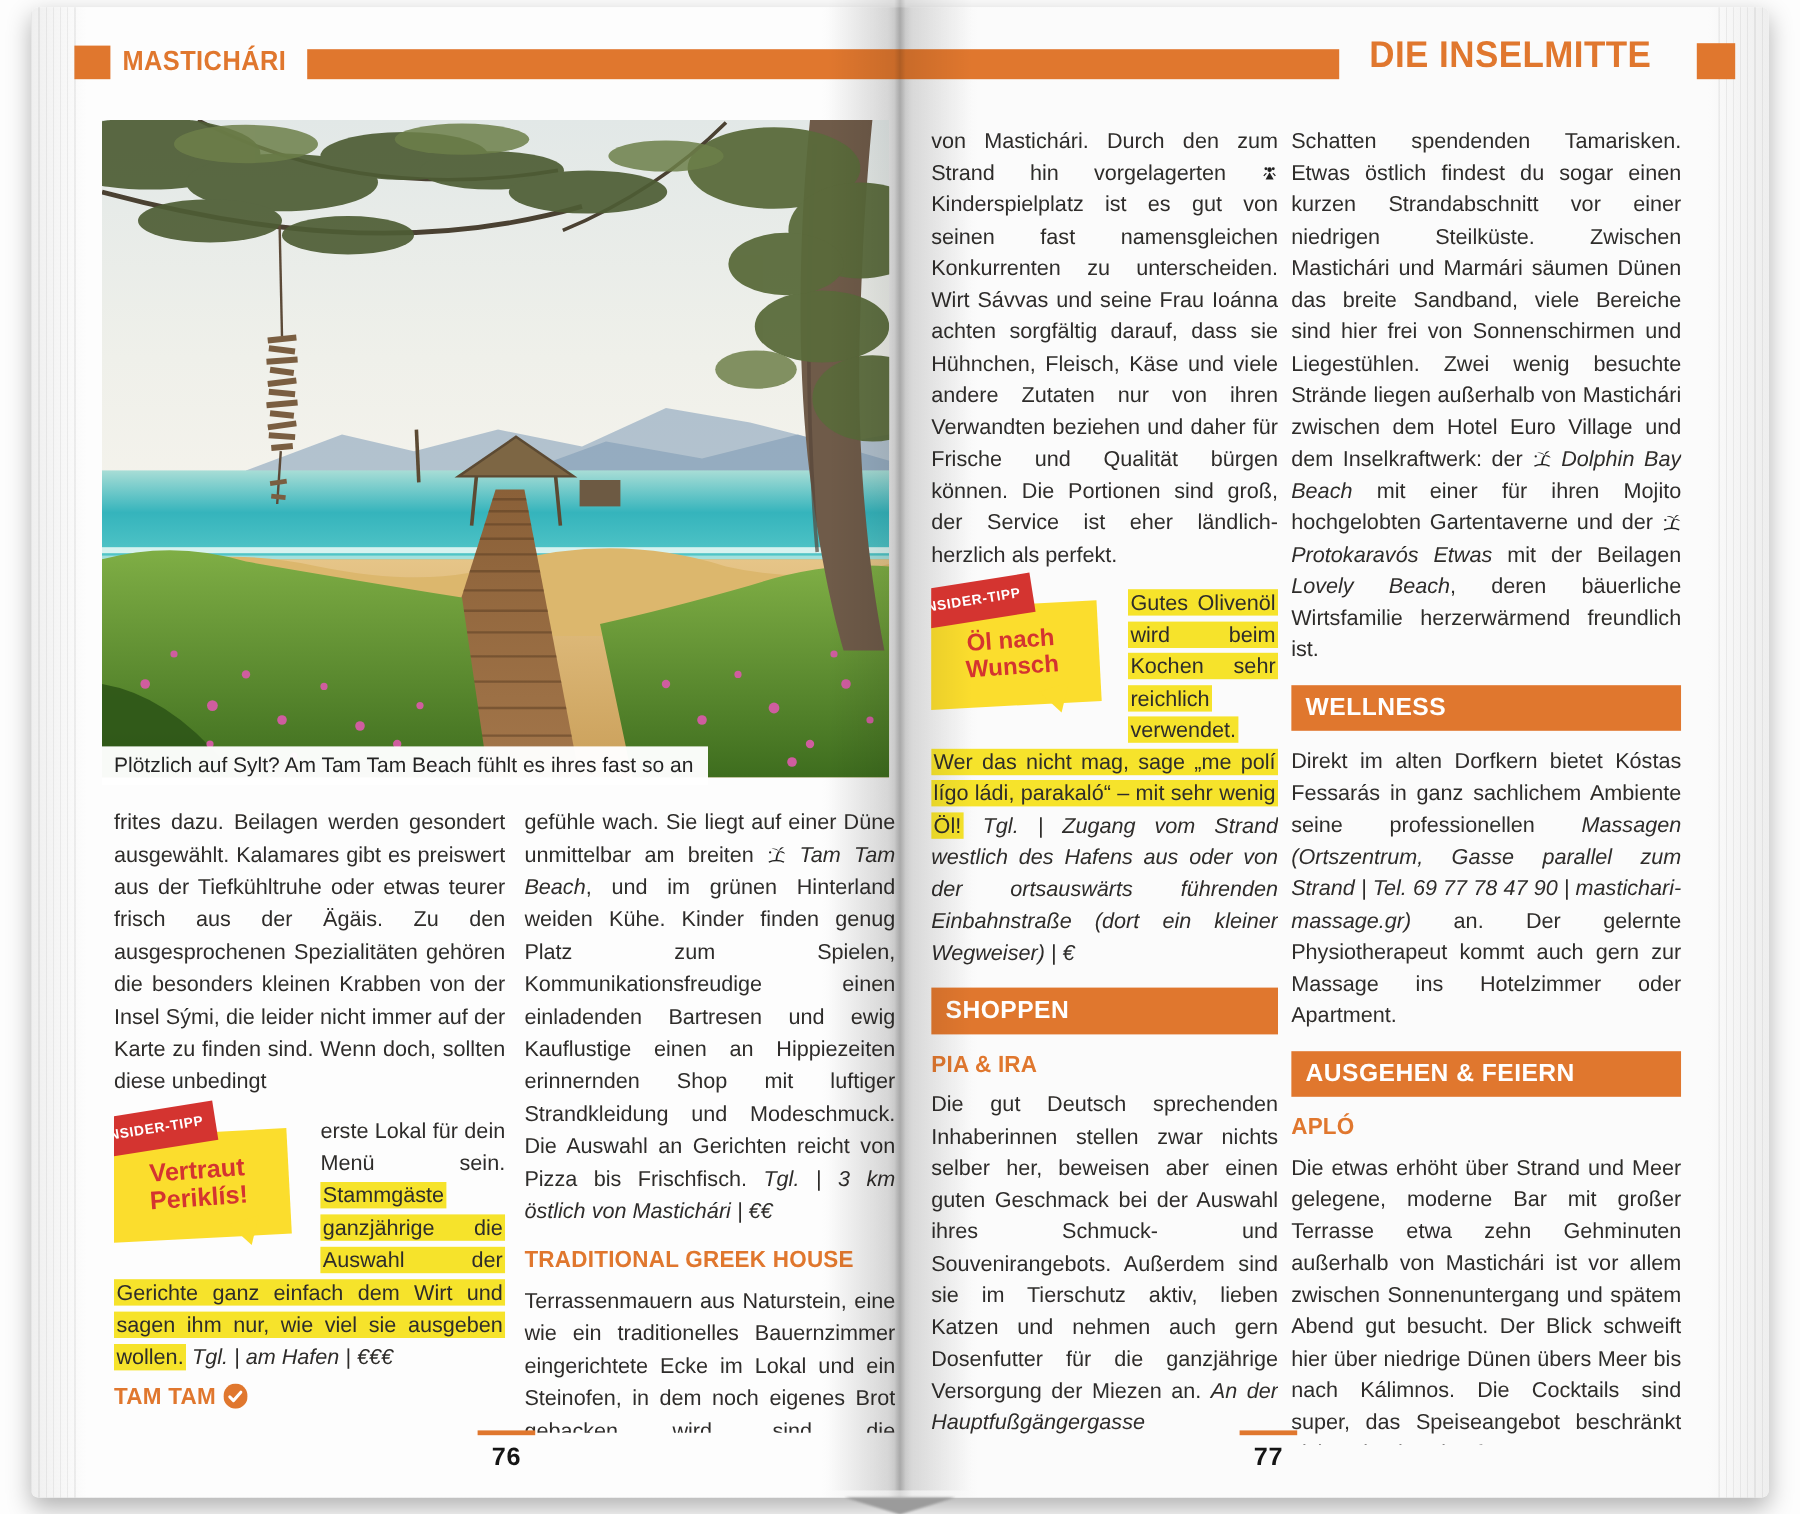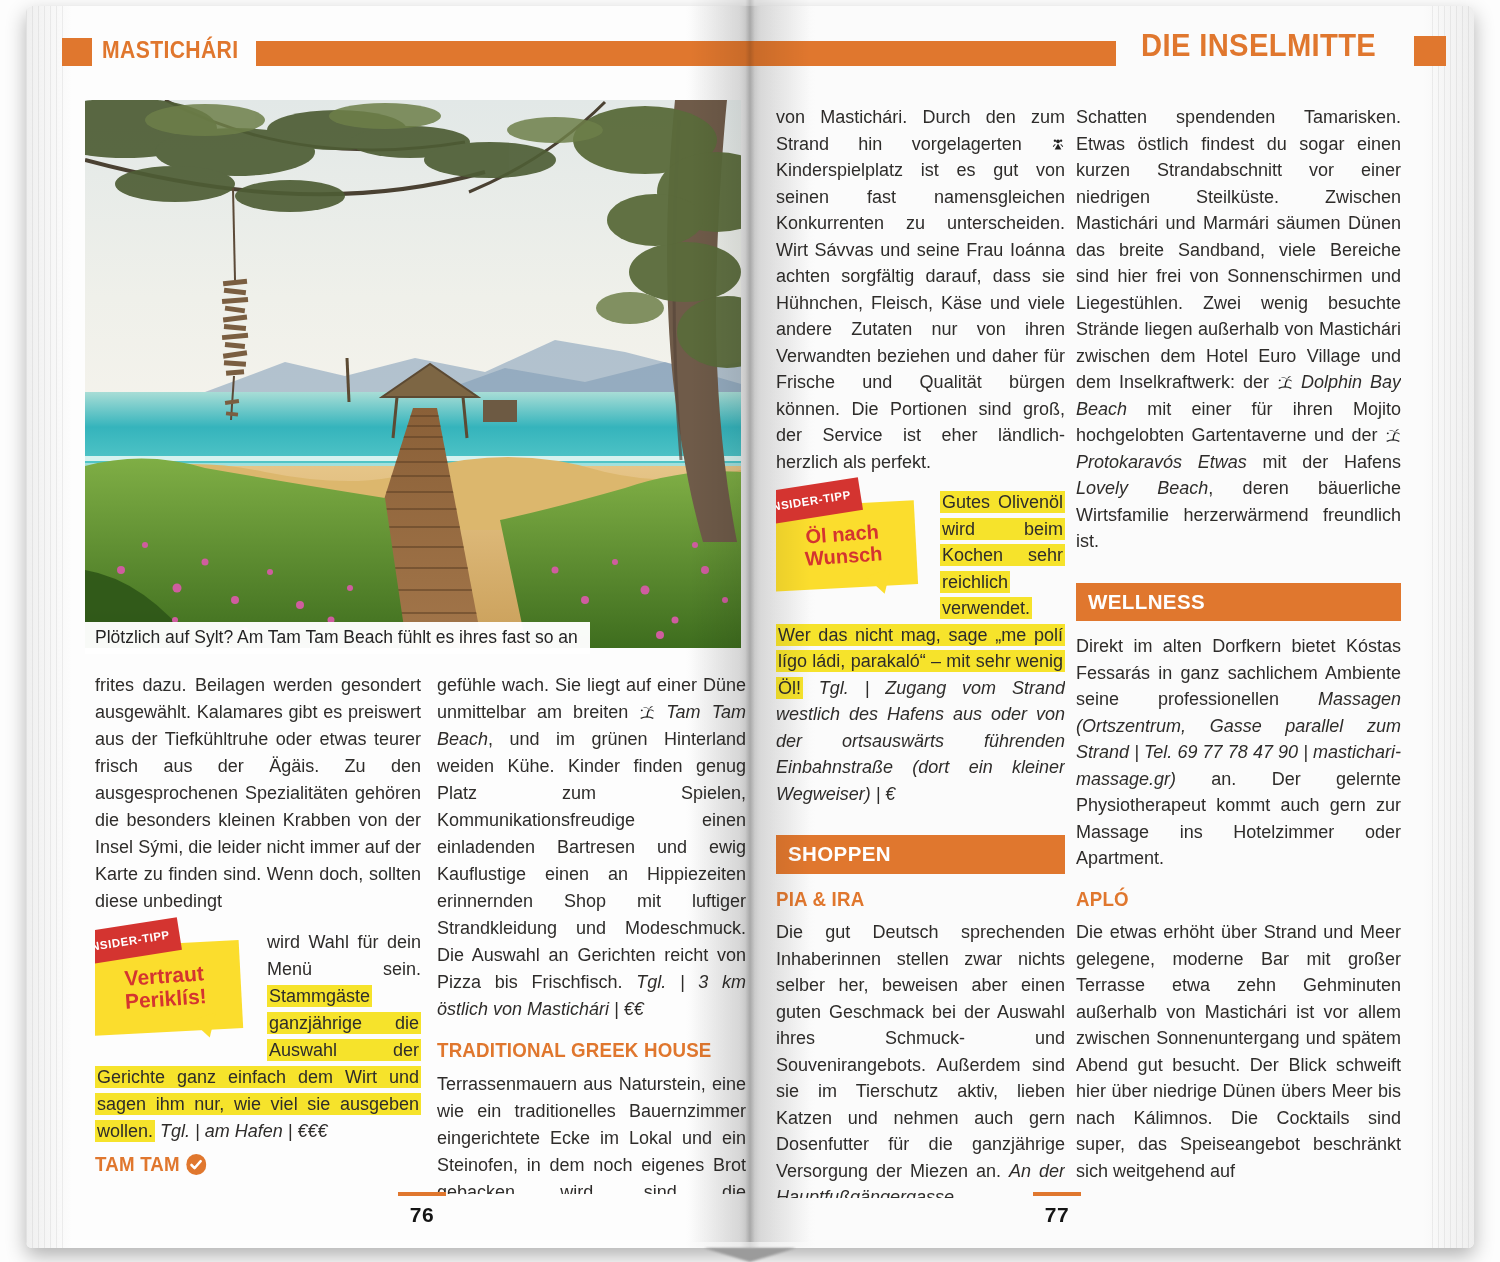--- a/index.html
+++ b/index.html
@@ -30,21 +30,21 @@
   .col{position:absolute;color:#2e2c2a;text-align:justify;overflow:hidden;}
   .col.lp{font-size:18px;line-height:27px;}
   .col.rp{font-size:18px;line-height:26.5px;}
   .para{margin:0 0 14px 0;}
   .para:last-child{margin-bottom:0;}
   .seg-i{font-style:italic;}
   .seg-hl{background:#f6e32b;padding:1px 2px;box-decoration-break:clone;-webkit-box-decoration-break:clone;}
   .inline-icon svg{vertical-align:-2px;}
   .entry-title{color:#e0772e;font-weight:800;font-size:19.5px;letter-spacing:.2px;margin:6px 0 7px 0;transform:scaleX(.96);transform-origin:left center;white-space:nowrap;}
   .section-bar{background:#e0772e;color:#fff;font-weight:800;font-size:20.5px;letter-spacing:.4px;
-    padding:6px 10px 6px 12px;margin:28px 0 12px 0;transform:scaleX(1);}
+    padding:6px 10px 6px 12px;margin:16px 0 12px 0;transform:scaleX(1);}
   .check-badge{display:inline-block;margin-left:7px;vertical-align:-4px;}
   
   .flow::after{content:"";display:block;clear:both;}
   .tip{float:left;position:relative;width:166px;height:128px;margin:6px 12px 0 -6px;}
   .tip.small{width:158px;height:122px;}
   .tip .ribbon{position:absolute;top:-10px;left:-12px;background:#d43430;color:#fff;font-size:11.5px;font-weight:700;
     letter-spacing:.6px;padding:3px 10px;transform:rotate(-9deg);z-index:2;white-space:nowrap;}
   .tip .balloon{position:absolute;left:0;top:9px;width:152px;height:88px;background:#fbdd2d;transform:rotate(-3deg);
     display:flex;align-items:center;justify-content:center;}
   .tip.small .balloon{width:146px;height:84px;}
@@ -208,21 +208,21 @@
 
   <div class="col lp" style="left:95px;top:672px;width:326px;height:522px;">
     <p class="para"><span>frites dazu. Beilagen werden gesondert ausgewählt. Kalamares gibt es preiswert aus der Tiefkühltruhe oder etwas teurer frisch aus der Ägäis. Zu den ausgesprochenen Spezialitäten gehören die besonders kleinen Krabben von der Insel Sými, die leider nicht immer auf der Karte zu finden sind. Wenn doch, sollten diese unbedingt</span></p>
     <div class="flow">
       <div class="tip">
         <div class="ribbon">INSIDER-TIPP</div>
         <div class="balloon">
           <span class="tip-label">Vertraut Periklís!</span>
         </div>
       </div>
-      <p class="para"><span>wird Wahl für dein Menü sein. </span><span class="seg-hl">Stammgäste ganzjährige die Auswahl der Gerichte ganz einfach dem Wirt und sagen ihm nur, wie viel sie ausgeben wollen.</span><span> </span><span class="seg-i">Tgl. | am Hafen | €€€</span></p>
+      <p class="para"><span>erste Lokal für dein Menü sein. </span><span class="seg-hl">Stammgäste ganzjährige die Auswahl der Gerichte ganz einfach dem Wirt und sagen ihm nur, wie viel sie ausgeben wollen.</span><span> </span><span class="seg-i">Tgl. | am Hafen | €€€</span></p>
     </div>
     <h3 class="entry-title"><span>TAM TAM</span><span class="check-badge"><svg width="21" height="21" viewBox="0 0 21 21">
             <circle cx="10.5" cy="10.5" r="10.5" fill="#e0772e"></circle>
             <path d="M5.5 11 l3.2 3.2 6.4-7" stroke="#fff" stroke-width="2.6" fill="none" stroke-linecap="round" stroke-linejoin="round"></path>
           </svg></span></h3>
     <p class="para"><span>In dieser Gartentaverne eines deutsch-griechischen Paars werden Nordsee-</span></p>
   </div>
 
   <div class="col lp" style="left:437px;top:672px;width:309px;height:522px;">
     <p class="para"><span>gefühle wach. Sie liegt auf einer Düne unmittelbar am breiten </span><span class="inline-icon"><svg width="16" height="15" viewBox="0 0 20 19">
@@ -262,23 +262,24 @@
     <p class="para"><span>Schatten spendenden Tamarisken. Etwas östlich findest du sogar einen kurzen Strandabschnitt vor einer niedrigen Steilküste. Zwischen Mastichári und Marmári säumen Dünen das breite Sandband, viele Bereiche sind hier frei von Sonnenschirmen und Liegestühlen. Zwei wenig besuchte Strände liegen außerhalb von Mastichári zwischen dem Hotel Euro Village und dem Inselkraftwerk: der </span><span class="inline-icon"><svg width="16" height="15" viewBox="0 0 20 19">
             <path d="M2 17c4.5-2.2 11.5-2.2 16 0" stroke="#222" fill="none" stroke-width="1.6"></path>
             <path d="M10 15.5c.2-4.8 1.2-7.6 3-9.7" stroke="#222" fill="none" stroke-width="1.8"></path>
             <path d="M13 6C11 2.8 7.8 1.9 4.8 3c3 .1 5.2 1 8.2 3zM13 6c-.2-3.1 1.8-5.2 4.9-4.4-2.2 1-4 2.3-4.9 4.4zM13 6c3-.9 5.1.1 6.2 2.2-2.1-1.2-4.1-1.4-6.2-2.2z" fill="#222"></path>
             <circle cx="3.4" cy="6.8" r="1.2" fill="#222"></circle>
           </svg></span><span> </span><span class="seg-i">Dolphin Bay Beach</span><span> mit einer für ihren Mojito hochgelobten Gartentaverne und der </span><span class="inline-icon"><svg width="16" height="15" viewBox="0 0 20 19">
             <path d="M2 17c4.5-2.2 11.5-2.2 16 0" stroke="#222" fill="none" stroke-width="1.6"></path>
             <path d="M10 15.5c.2-4.8 1.2-7.6 3-9.7" stroke="#222" fill="none" stroke-width="1.8"></path>
             <path d="M13 6C11 2.8 7.8 1.9 4.8 3c3 .1 5.2 1 8.2 3zM13 6c-.2-3.1 1.8-5.2 4.9-4.4-2.2 1-4 2.3-4.9 4.4zM13 6c3-.9 5.1.1 6.2 2.2-2.1-1.2-4.1-1.4-6.2-2.2z" fill="#222"></path>
             <circle cx="3.4" cy="6.8" r="1.2" fill="#222"></circle>
-          </svg></span><span> </span><span class="seg-i">Protokaravós Etwas</span><span> mit der Hafens </span><span class="seg-i">Lovely Beach</span><span>, deren bäuerliche Wirtsfamilie herzerwärmend freundlich ist.</span></p>
+          </svg></span><span> </span><span class="seg-i">Protokaravós Etwas</span><span> mit der Beilagen </span><span class="seg-i">Lovely Beach</span><span>, deren bäuerliche Wirtsfamilie herzerwärmend freundlich ist.</span></p>
     <div class="section-bar">WELLNESS</div>
     <p class="para"><span>Direkt im alten Dorfkern bietet Kóstas Fessarás in ganz sachlichem Ambiente seine professionellen </span><span class="seg-i">Massagen (Ortszentrum, Gasse parallel zum Strand | Tel. 69 77 78 47 90 | mastichari-massage.gr)</span><span> an. Der gelernte Physiotherapeut kommt auch gern zur Massage ins Hotelzimmer oder Apartment.</span></p>
+    <div class="section-bar">AUSGEHEN &amp; FEIERN</div>
     <h3 class="entry-title">APLÓ</h3>
     <p class="para"><span>Die etwas erhöht über Strand und Meer gelegene, moderne Bar mit großer Terrasse etwa zehn Gehminuten außerhalb von Mastichári ist vor allem zwischen Sonnenuntergang und spätem Abend gut besucht. Der Blick schweift hier über niedrige Dünen übers Meer bis nach Kálimnos. Die Cocktails sind super, das Speiseangebot beschränkt sich weitgehend auf</span></p>
   </div>
 
   <div class="footer" style="left:372px;top:1192px;">
     <div class="rule"></div>
     <div class="num">76</div>
   </div>
   <div class="footer" style="left:1007px;top:1192px;">
     <div class="rule"></div>

